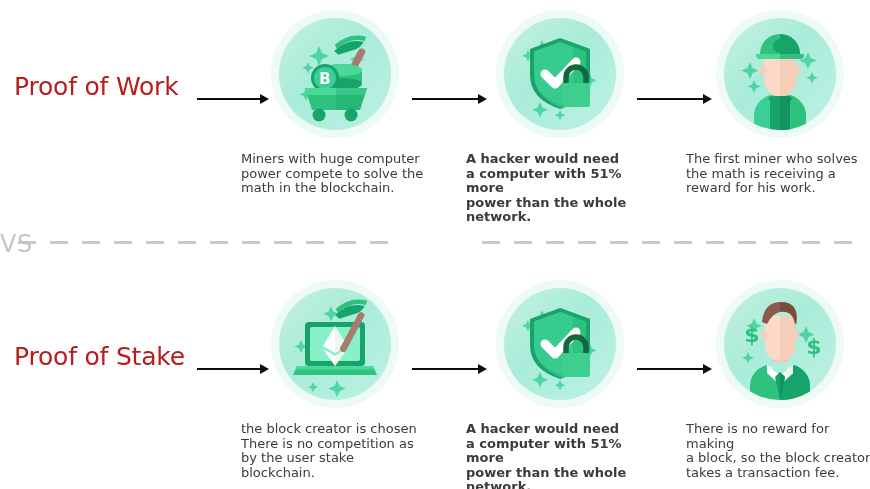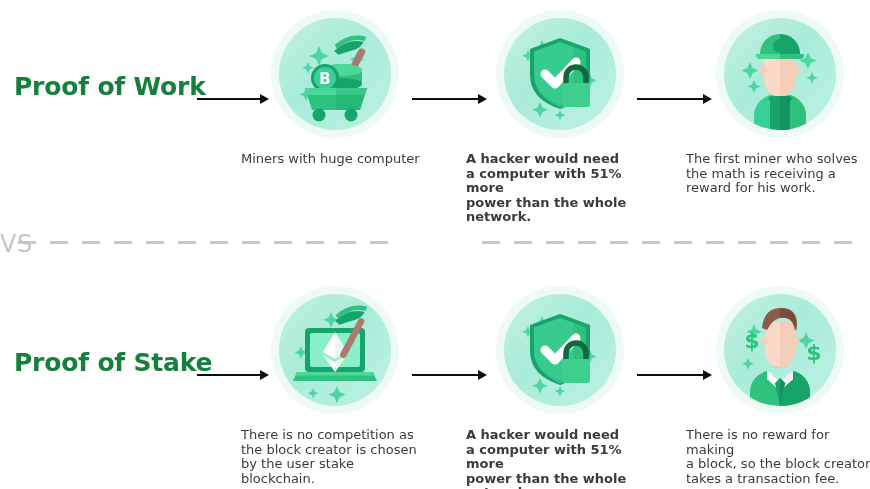--- a/index.html
+++ b/index.html
@@ -5,28 +5,28 @@
   * { margin:0; padding:0; box-sizing:border-box; }
   body {
     width:870px; height:489px;
     background:#ffffff;
     font-family:"DejaVu Sans", sans-serif;
     position:relative;
     overflow:hidden;
   }
   .row { position:absolute; left:0; width:870px; height:200px; }
   .row-pow { top:10px; }
-  .row-pos { top:286px; }
+  .row-pos { top:280px; }
 
   .row-title {
     position:absolute;
     left:14px; top:62px;
     font-size:25px;
-    font-weight:700;
-    color:#15803d;
+    font-weight:400;
+    color:#b91c1c;
     letter-spacing:-0.2px;
     white-space:nowrap;
   }
 
   .arrow {
     position:absolute;
     top:83px;
     height:12px;
     display:flex;
     align-items:center;
@@ -148,20 +148,22 @@
           <path d="M26 70 h62 l-2.5 7 h-57 z" fill="#4bd99a"></path>
           <path d="M57 70 h31 l-7 22 h-24 z" fill="#16a46b" opacity="0.35"></path>
 
           <circle cx="40" cy="97" r="6.5" fill="#16a46b"></circle>
           <circle cx="72" cy="97" r="6.5" fill="#16a46b"></circle>
         </svg>
       </div>
     </div>
     <div class="caption">
       <span>Miners with huge computer</span>
+      <span>power compete to solve the</span>
+      <span>math in the blockchain.</span>
     </div>
   </div>
 
   <div class="node node-2">
     <div class="circle-wrap">
       <div class="ring"></div>
       <div class="disc">
         <svg viewBox="0 0 112 112">
           <g fill="#3fd19b" opacity="0.85">
             <path d="M38 22 l2.6 6 6 2.6 -6 2.6 -2.6 6 -2.6 -6 -6 -2.6 6 -2.6z"></path>
@@ -289,22 +291,22 @@
           </g>
 
           <rect x="70" y="22" width="6.5" height="44" rx="3" fill="#a87b6e" transform="rotate(28 73 44)"></rect>
 
           <path d="M56 26 q14 -12 30 -7 -3 5 -9 7 -9 2 -17 4 z" fill="#16a46b" transform="rotate(-4 71 24)"></path>
           <path d="M59 24 q13 -11 28 -6 l2 -4 q-17 -6 -32 6 z" fill="#2ec27e" transform="rotate(-4 71 24)"></path>
         </svg>
       </div>
     </div>
     <div class="caption">
+      <span>the block creator is chosen</span>
       <span>There is no competition as</span>
-      <span>the block creator is chosen</span>
       <span>by the user stake blockchain.</span>
     </div>
   </div>
 
   <div class="node node-2">
     <div class="circle-wrap">
       <div class="ring"></div>
       <div class="disc">
         <svg viewBox="0 0 112 112">
           <g fill="#3fd19b" opacity="0.85">

